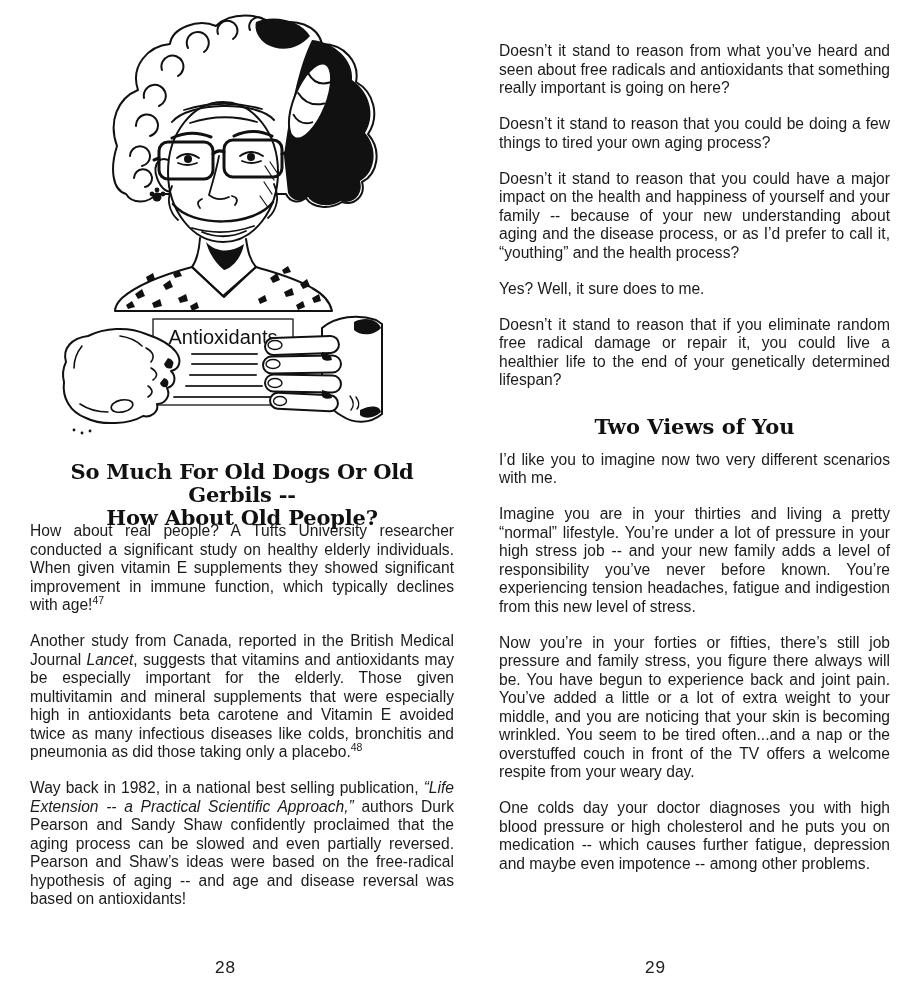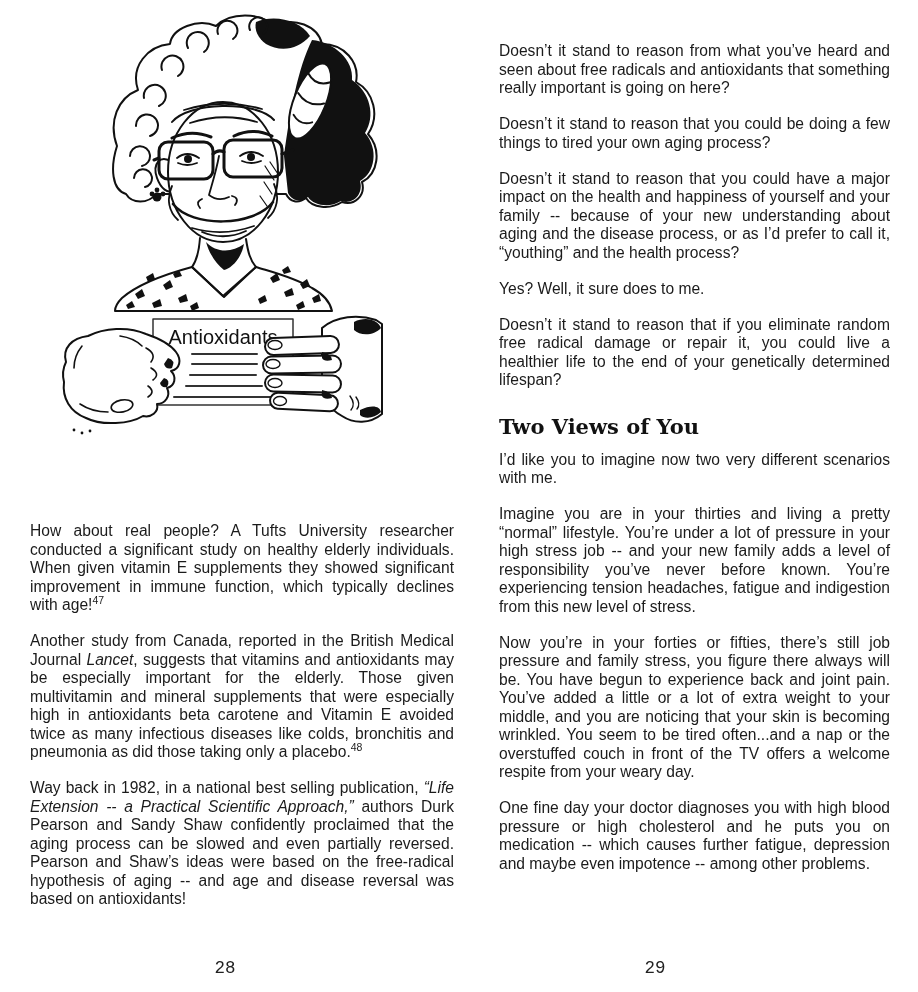--- a/index.html
+++ b/index.html
@@ -4,21 +4,21 @@
 <style>
   html,body{margin:0;padding:0;background:#ffffff;}
   #page{position:relative;width:918px;height:992px;background:#ffffff;overflow:hidden;
         font-family:"Liberation Sans",sans-serif;color:#1b1b1b;}
   .body-text p{font-size:15.6px;line-height:18.5px;margin:0 0 17.5px;text-align:justify;}
   .serif-heading{font-family:"DejaVu Serif",serif;font-weight:700;color:#111;}
   #left-heading{position:absolute;left:30px;top:460px;width:424px;text-align:center;
                 font-size:21px;line-height:23px;letter-spacing:-0.2px;}
   #left-body{position:absolute;left:30px;top:522px;width:424px;}
   #right-body{position:absolute;left:499px;top:42px;width:391px;}
-  .mid-heading{font-size:21px;line-height:23px;text-align:left;margin:25.5px 0 12.5px;}
+  .mid-heading{font-size:21px;line-height:23px;text-align:center;margin:25.5px 0 12.5px;}
   .page-number{position:absolute;top:958px;font-family:Liberation Mono, monospace;font-size:17.5px;color:#222;text-align:center;}
   #pn-left{left:30px;width:390px;}
   #pn-right{left:459px;width:392px;}
   sup.fn{font-size:10.5px;line-height:0;vertical-align:6px;}
   em.it{margin-top:16px;}
   #granny-svg{position:absolute;left:60px;top:6px;}
 </style>
 </head>
 <body>
 
@@ -122,37 +122,41 @@
           <ellipse cx="213" cy="358" rx="7" ry="4.5"></ellipse>
           <ellipse cx="215" cy="377" rx="7" ry="4.5"></ellipse>
           <ellipse cx="220" cy="395" rx="6.5" ry="4.5"></ellipse>
           <path d="M290,390 q6,8 1,14 M296,391 q5,7 1,12"></path>
         </g>
         <path fill="#111" stroke="none" d="M294,316 C306,310 318,314 321,322 C314,330 300,330 294,324 Z M300,404 C312,398 320,400 321,406 C314,413 304,413 300,409 Z M262,346 q10,2 10,8 q-8,2 -10,-2 z M262,384 q10,2 10,8 q-8,2 -10,-2 z"></path>
       </g>
     </g>
   </svg>
 
+  <div id="left-heading" class="serif-heading">
+    <div>So Much For Old Dogs Or Old Gerbils --</div>
+    <div>How About Old People?</div>
+  </div>
 
   <div id="left-body" class="body-text">
     <p><span>How about real people? A Tufts University researcher conducted a significant study on healthy elderly individuals. When given vitamin E supplements they showed significant improvement in immune function, which typically declines with age!</span><sup class="fn">47</sup></p>
     <p><span>Another study from Canada, reported in the British Medical Journal </span><em class="it">Lancet</em><span>, suggests that vitamins and antioxidants may be especially important for the elderly. Those given multivitamin and mineral supplements that were especially high in antioxidants beta carotene and Vitamin E avoided twice as many infectious diseases like colds, bronchitis and pneumonia as did those taking only a placebo.</span><sup class="fn">48</sup></p>
     <p><span>Way back in 1982, in a national best selling publication, </span><em class="it">“Life Extension -- a Practical Scientific Approach,”</em><span> authors Durk Pearson and Sandy Shaw confidently proclaimed that the aging process can be slowed and even partially reversed. Pearson and Shaw’s ideas were based on the free-radical hypothesis of aging -- and age and disease reversal was based on antioxidants!</span></p>
   </div>
 
   <div id="pn-left" class="page-number">28</div>
 
   <div id="right-body" class="body-text">
     <p>Doesn’t it stand to reason from what you’ve heard and seen about free radicals and antioxidants that something really important is going on here?</p>
     <p>Doesn’t it stand to reason that you could be doing a few things to tired your own aging process?</p>
     <p>Doesn’t it stand to reason that you could have a major impact on the health and happiness of yourself and your family -- because of your new understanding about aging and the disease process, or as I’d prefer to call it, “youthing” and the health process?</p>
     <p>Yes? Well, it sure does to me.</p>
     <p>Doesn’t it stand to reason that if you eliminate random free radical damage or repair it, you could live a healthier life to the end of your genetically determined lifespan?</p>
     <h2 class="serif-heading mid-heading">Two Views of You</h2>
     <p>I’d like you to imagine now two very different scenarios with me.</p>
     <p>Imagine you are in your thirties and living a pretty “normal” lifestyle. You’re under a lot of pressure in your high stress job -- and your new family adds a level of responsibility you’ve never before known. You’re experiencing tension headaches, fatigue and indigestion from this new level of stress.</p>
     <p>Now you’re in your forties or fifties, there’s still job pressure and family stress, you figure there always will be. You have begun to experience back and joint pain. You’ve added a little or a lot of extra weight to your middle, and you are noticing that your skin is becoming wrinkled. You seem to be tired often...and a nap or the overstuffed couch in front of the TV offers a welcome respite from your weary day.</p>
-    <p>One fine day your doctor diagnoses you with high blood pressure or high cholesterol and he puts you on medication -- which causes further fatigue, depression and maybe even impotence -- among other problems.</p>
+    <p>One colds day your doctor diagnoses you with high blood pressure or high cholesterol and he puts you on medication -- which causes further fatigue, depression and maybe even impotence -- among other problems.</p>
   </div>
 
   <div id="pn-right" class="page-number">29</div>
 
 </div>
 
 </body></html>

